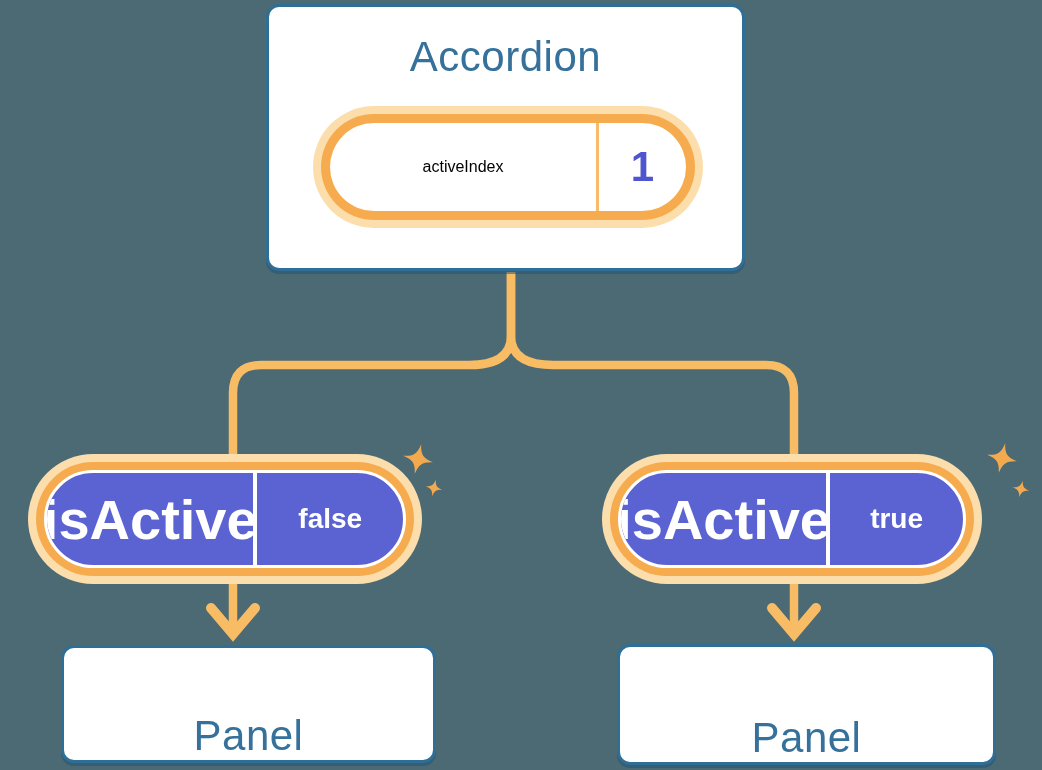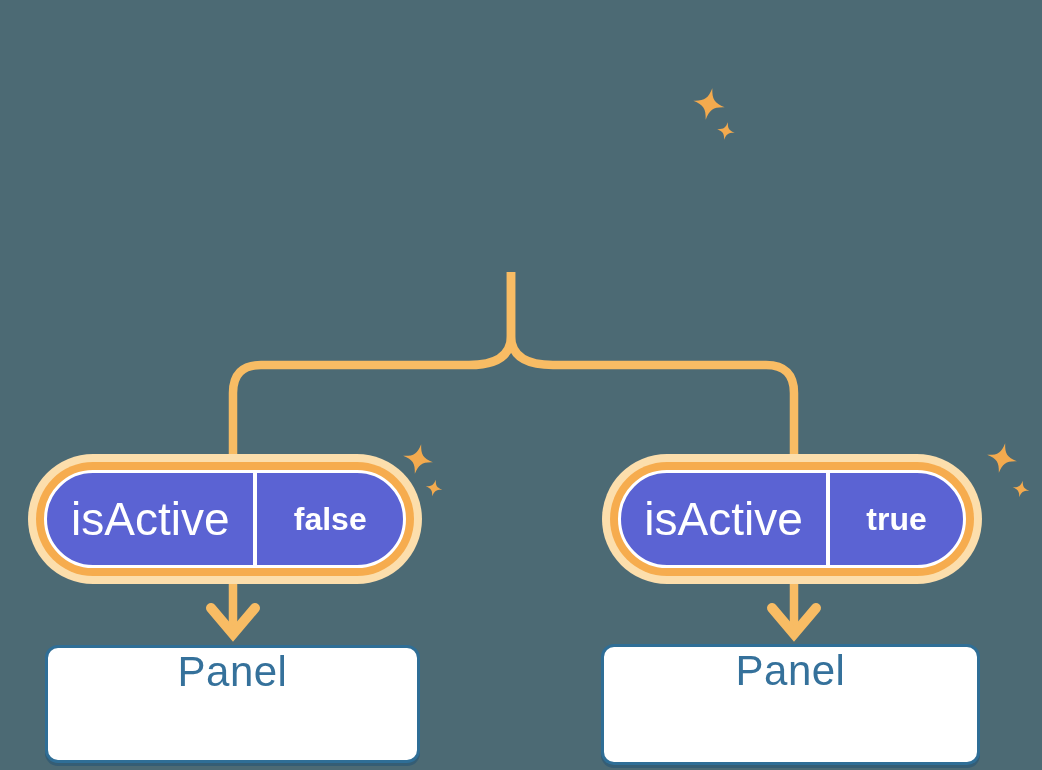--- a/index.html
+++ b/index.html
@@ -12,40 +12,40 @@
   
   .card{
     position:absolute;background:#ffffff;border:3px solid #2F6E96;border-radius:13px;
     box-sizing:border-box;box-shadow:0 3px 0 rgba(34,82,116,0.55);
   }
   .card-title{
     width:100%;text-align:center;font-size:42px;font-weight:500;color:#35719B;
     letter-spacing:0.5px;
   }
   .accordion-title{position:absolute;top:26px;left:0;}
-  .panel-card{display:flex;align-items:flex-start;justify-content:center;}
+  .panel-card{display:flex;align-items:flex-end;justify-content:center;margin-left:16px;}
 
   
   .pill-glow{
     position:absolute;background:#FCDEAC;border-radius:999px;padding:8px;box-sizing:border-box;
   }
   .pill-band{
     background:#F6AC4E;border-radius:999px;padding:9px;height:100%;box-sizing:border-box;
   }
   .pill-face{
     border-radius:999px;height:100%;box-sizing:border-box;display:flex;align-items:stretch;
     overflow:hidden;
   }
   .pill-face.white-face{background:#ffffff;}
   .pill-face.indigo-face{background:#5B63D3;border:3px solid #ffffff;}
 
   .pill-section{display:flex;align-items:center;justify-content:center;}
   .prop-value{color:#4F55CE;font-size:42px;font-weight:700;}
-  .state-name{color:#ffffff;font-size:46px;font-weight:400;}
-  .state-value{color:#ffffff;font-size:32px;font-weight:700;}
+  .state-name{color:#ffffff;font-size:56px;font-weight:700;}
+  .state-value{color:#ffffff;font-size:28px;font-weight:700;}
   .divider-orange{width:3px;background:#F6BC6B;}
   .divider-white{width:4px;background:#ffffff;}
 </style>
 </head>
 <body>
 
 <div class="stage">
 
   <svg class="connector-layer" width="1042" height="770" viewBox="0 0 1042 770">
 
@@ -59,20 +59,35 @@
     <path fill="#F3AA4E" transform="translate(709,104) rotate(12)" d="M0,-16 C2,-5 5,-2 16,0 C5,2 2,5 0,16 C-2,5 -5,2 -16,0 C-5,-2 -2,-5 0,-16 Z"></path>
     <path fill="#F3AA4E" transform="translate(726,131) rotate(12) scale(0.56)" d="M0,-16 C2,-5 5,-2 16,0 C5,2 2,5 0,16 C-2,5 -5,2 -16,0 C-5,-2 -2,-5 0,-16 Z"></path>
 
     <path fill="#F3AA4E" transform="translate(418,459) rotate(12) scale(0.95)" d="M0,-16 C2,-5 5,-2 16,0 C5,2 2,5 0,16 C-2,5 -5,2 -16,0 C-5,-2 -2,-5 0,-16 Z"></path>
     <path fill="#F3AA4E" transform="translate(434,488) rotate(12) scale(0.53)" d="M0,-16 C2,-5 5,-2 16,0 C5,2 2,5 0,16 C-2,5 -5,2 -16,0 C-5,-2 -2,-5 0,-16 Z"></path>
 
     <path fill="#F3AA4E" transform="translate(1002,458) rotate(12) scale(0.95)" d="M0,-16 C2,-5 5,-2 16,0 C5,2 2,5 0,16 C-2,5 -5,2 -16,0 C-5,-2 -2,-5 0,-16 Z"></path>
     <path fill="#F3AA4E" transform="translate(1021,489) rotate(12) scale(0.53)" d="M0,-16 C2,-5 5,-2 16,0 C5,2 2,5 0,16 C-2,5 -5,2 -16,0 C-5,-2 -2,-5 0,-16 Z"></path>
   </svg>
 
+  <div class="card" style="left:266px;top:4px;width:479px;height:267px;">
+    <div class="card-title accordion-title">Accordion</div>
+
+    <div class="pill-glow" style="left:44px;top:99px;width:390px;height:122px;">
+      <div class="pill-band">
+        <div class="pill-face white-face">
+          <div class="pill-section" style="width:266px;">activeIndex</div>
+          <div class="divider-orange"></div>
+          <div class="pill-section" style="flex:1;">
+            <span class="prop-value">1</span>
+          </div>
+        </div>
+      </div>
+    </div>
+  </div>
 
   <div class="pill-glow" style="left:28px;top:454px;width:394px;height:130px;">
     <div class="pill-band" style="padding:8px;">
       <div class="pill-face indigo-face">
         <div class="pill-section" style="width:58%;">
           <span class="state-name">isActive</span>
         </div>
         <div class="divider-white"></div>
         <div class="pill-section" style="flex:1;">
           <span class="state-value">false</span>

